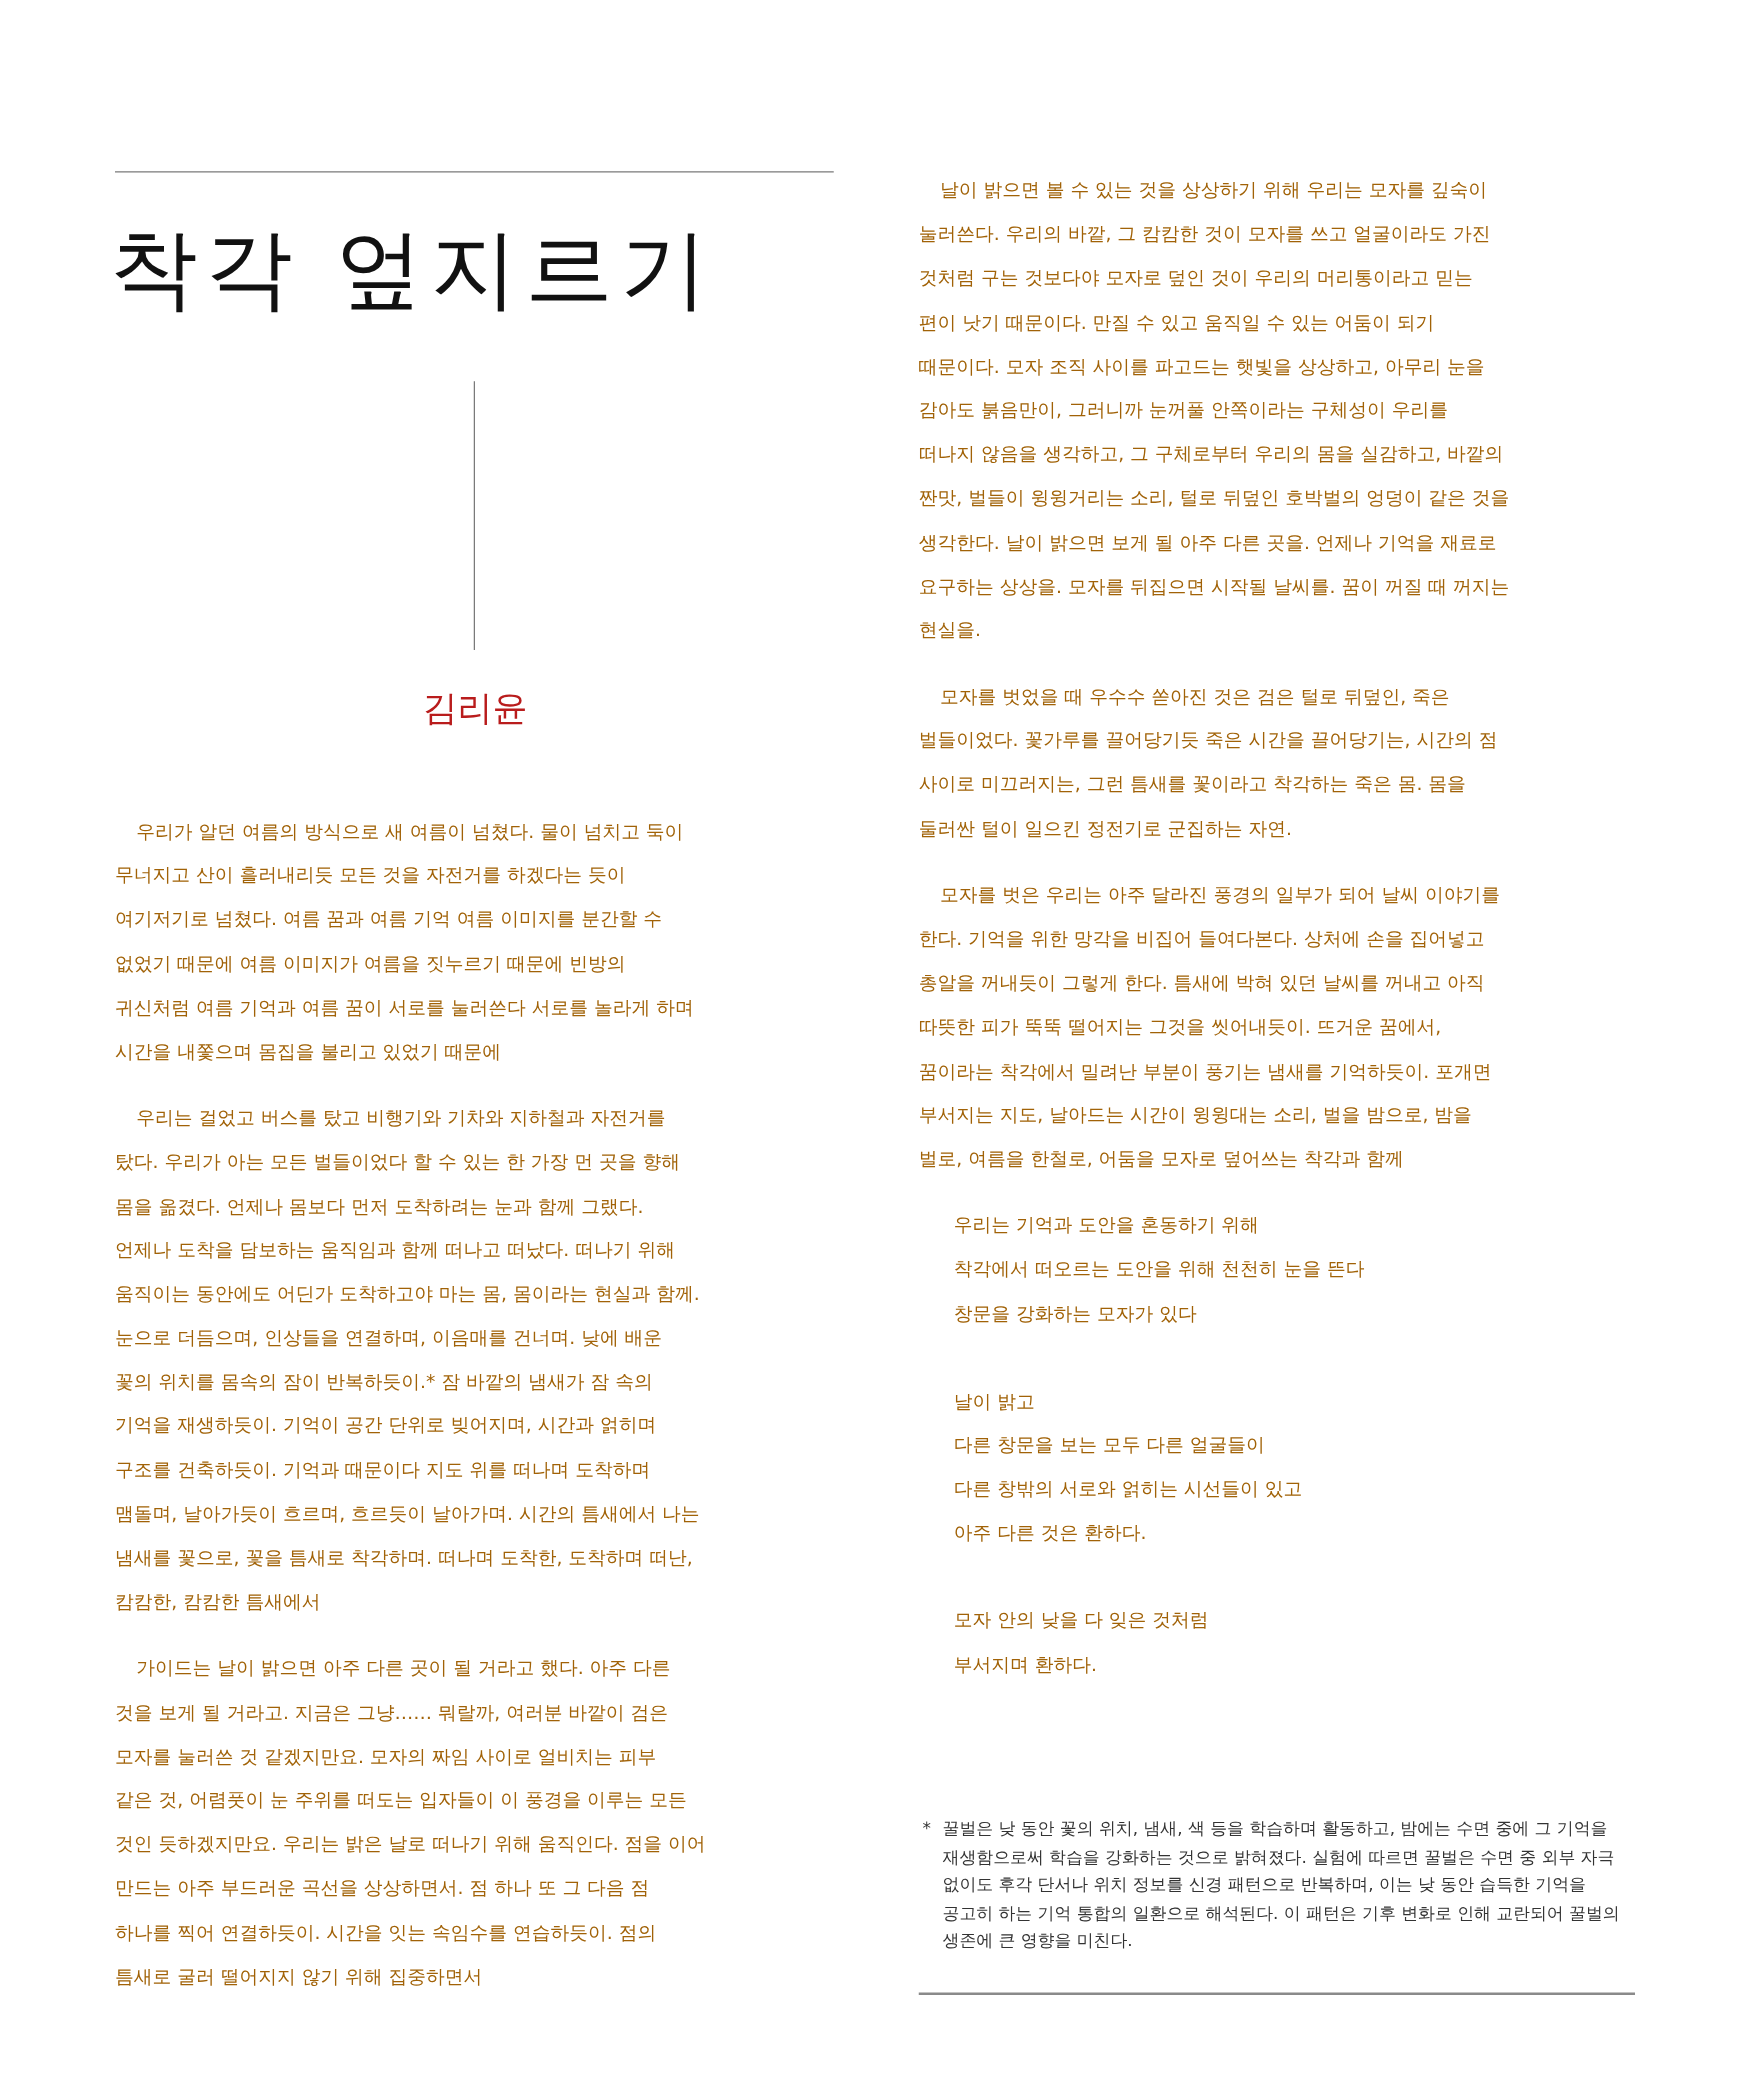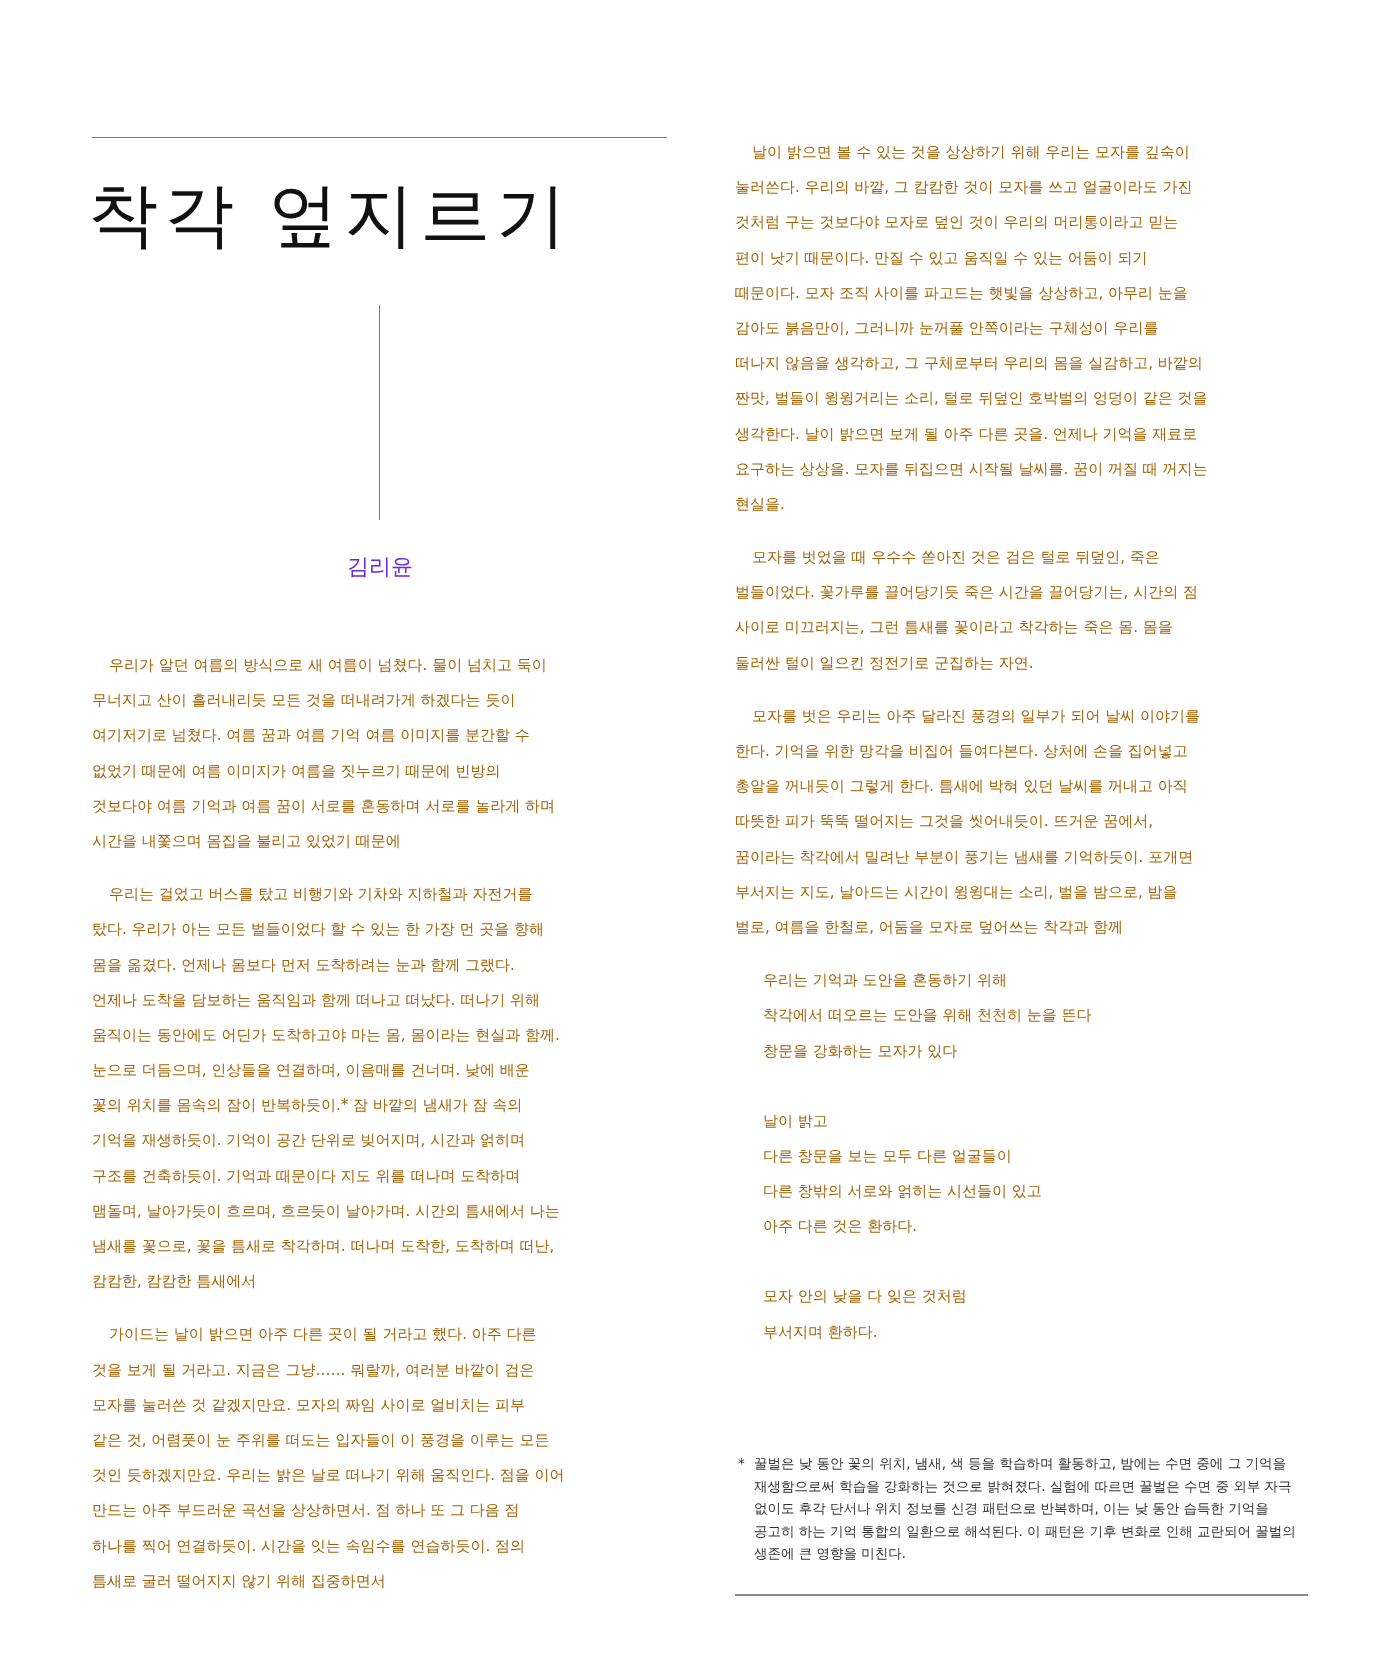--- a/index.html
+++ b/index.html
@@ -44,23 +44,23 @@
       width: 0;
       height: 215px;
       border-left: 1px solid #7a7a7a;
     }
     .author {
       position: absolute;
       left: 0;
       width: 760px;
       top: 545px;
       text-align: center;
-      font-size: 22px;
+      font-size: 28px;
       line-height: 44px;
-      color: #6d28d9;
+      color: #b91c1c;
     }
     .col {
       position: absolute;
       font-size: 15px;
       color: #a16207;
     }
     .col-left {
       left: 92px;
       top: 648px;
       width: 590px;
@@ -128,24 +128,24 @@
 
 <h1 class="title">착각 엎지르기</h1>
 
 <div class="vertical-rule"></div>
 
 <div class="author">김리윤</div>
 
 <div class="col col-left">
   <p class="para">
     <span class="line indent">우리가 알던 여름의 방식으로 새 여름이 넘쳤다. 물이 넘치고 둑이</span>
-    <span class="line">무너지고 산이 흘러내리듯 모든 것을 떠내려가게 하겠다는 듯이</span>
+    <span class="line">무너지고 산이 흘러내리듯 모든 것을 자전거를 하겠다는 듯이</span>
     <span class="line">여기저기로 넘쳤다. 여름 꿈과 여름 기억 여름 이미지를 분간할 수</span>
     <span class="line">없었기 때문에 여름 이미지가 여름을 짓누르기 때문에 빈방의</span>
-    <span class="line">것보다야 여름 기억과 여름 꿈이 서로를 혼동하며 서로를 놀라게 하며</span>
+    <span class="line">귀신처럼 여름 기억과 여름 꿈이 서로를 눌러쓴다 서로를 놀라게 하며</span>
     <span class="line">시간을 내쫓으며 몸집을 불리고 있었기 때문에</span>
   </p>
   <p class="para">
     <span class="line indent">우리는 걸었고 버스를 탔고 비행기와 기차와 지하철과 자전거를</span>
     <span class="line">탔다. 우리가 아는 모든 벌들이었다 할 수 있는 한 가장 먼 곳을 향해</span>
     <span class="line">몸을 옮겼다. 언제나 몸보다 먼저 도착하려는 눈과 함께 그랬다.</span>
     <span class="line">언제나 도착을 담보하는 움직임과 함께 떠나고 떠났다. 떠나기 위해</span>
     <span class="line">움직이는 동안에도 어딘가 도착하고야 마는 몸, 몸이라는 현실과 함께.</span>
     <span class="line">눈으로 더듬으며, 인상들을 연결하며, 이음매를 건너며. 낮에 배운</span>
     <span class="line">꽃의 위치를 몸속의 잠이 반복하듯이.* 잠 바깥의 냄새가 잠 속의</span>

